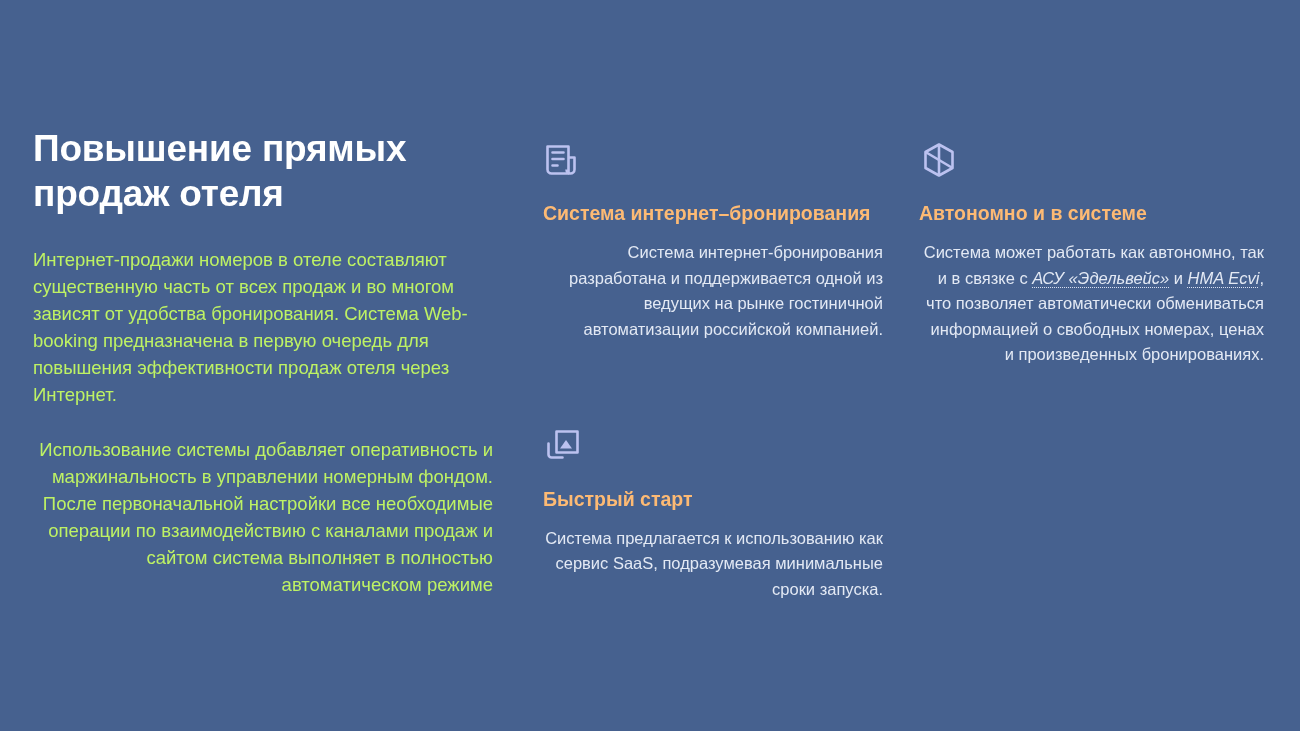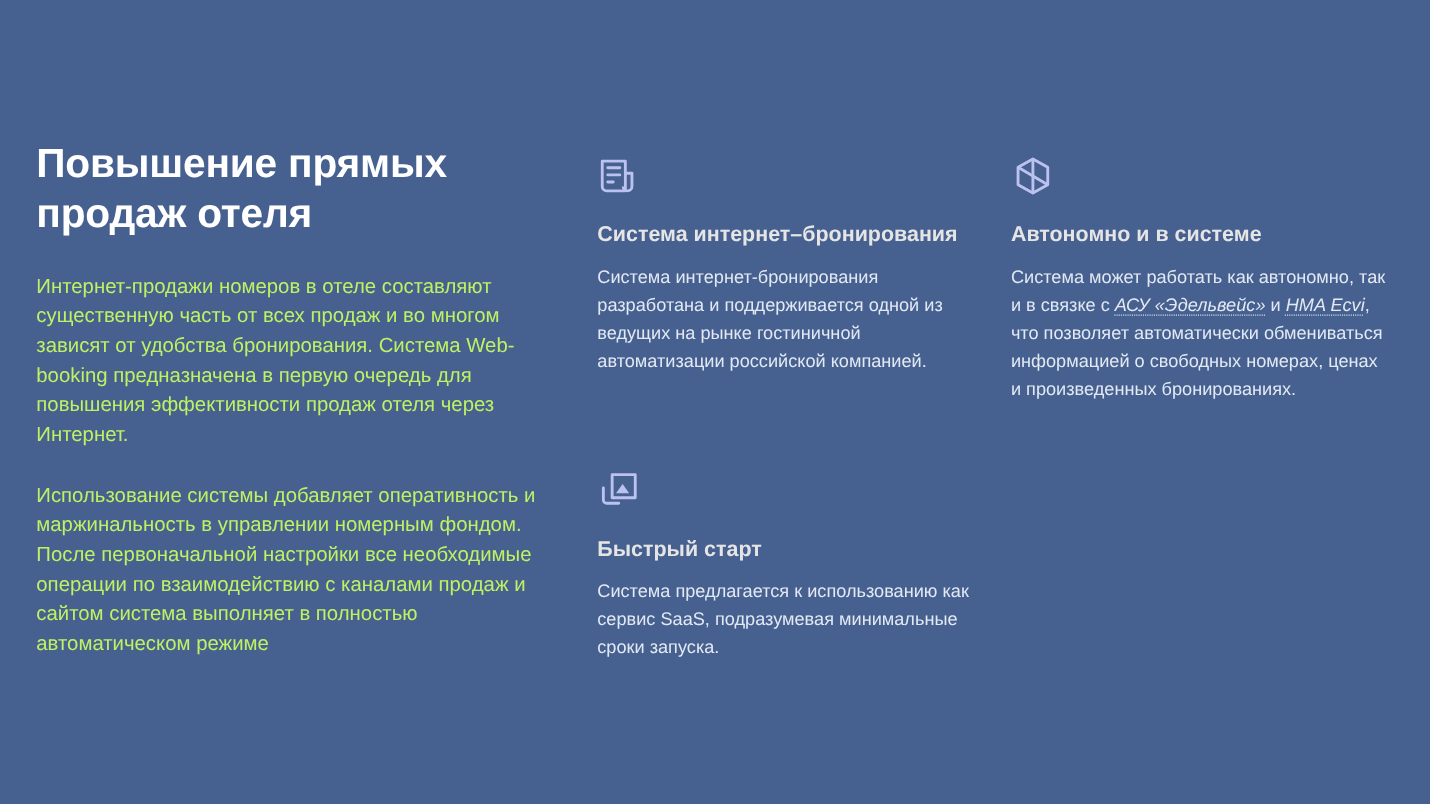--- a/index.html
+++ b/index.html
@@ -40,21 +40,21 @@
     letter-spacing: -0.2px;
   }
 
   .hero-para {
     margin: 0 0 28px 0;
     font-size: 18.5px;
     line-height: 27px;
     color: #bef264;
     font-weight: 400;
   }
-  .hero-para:last-child { margin-bottom: 16px; }
+  .hero-para:last-child { margin-bottom: 16px; text-align: right; }
 
   
   .features {
     position: absolute;
     left: 543px;
     top: 140px;
     width: 735px;
     display: grid;
     grid-template-columns: 376px 359px;
     grid-template-rows: auto auto;
@@ -70,29 +70,30 @@
     margin-bottom: 18px;
     line-height: 0;
   }
   .feature-icon svg { display: block; }
 
   .feature-title {
     margin: 0 0 13px 0;
     font-size: 19.5px;
     line-height: 27px;
     font-weight: 700;
-    color: #e5e5e5;
+    color: #fdba74;
   }
 
   .feature-body {
     margin: 0;
     font-size: 16.5px;
     line-height: 25.5px;
     color: #e3e9f4;
     font-weight: 400;
+    text-align: right;
   }
 
   
   .spell {
     text-decoration-line: underline;
     text-decoration-style: dotted;
     text-decoration-color: #d8dff0;
     text-decoration-thickness: 1px;
     text-underline-offset: 3px;
     font-style: italic;

